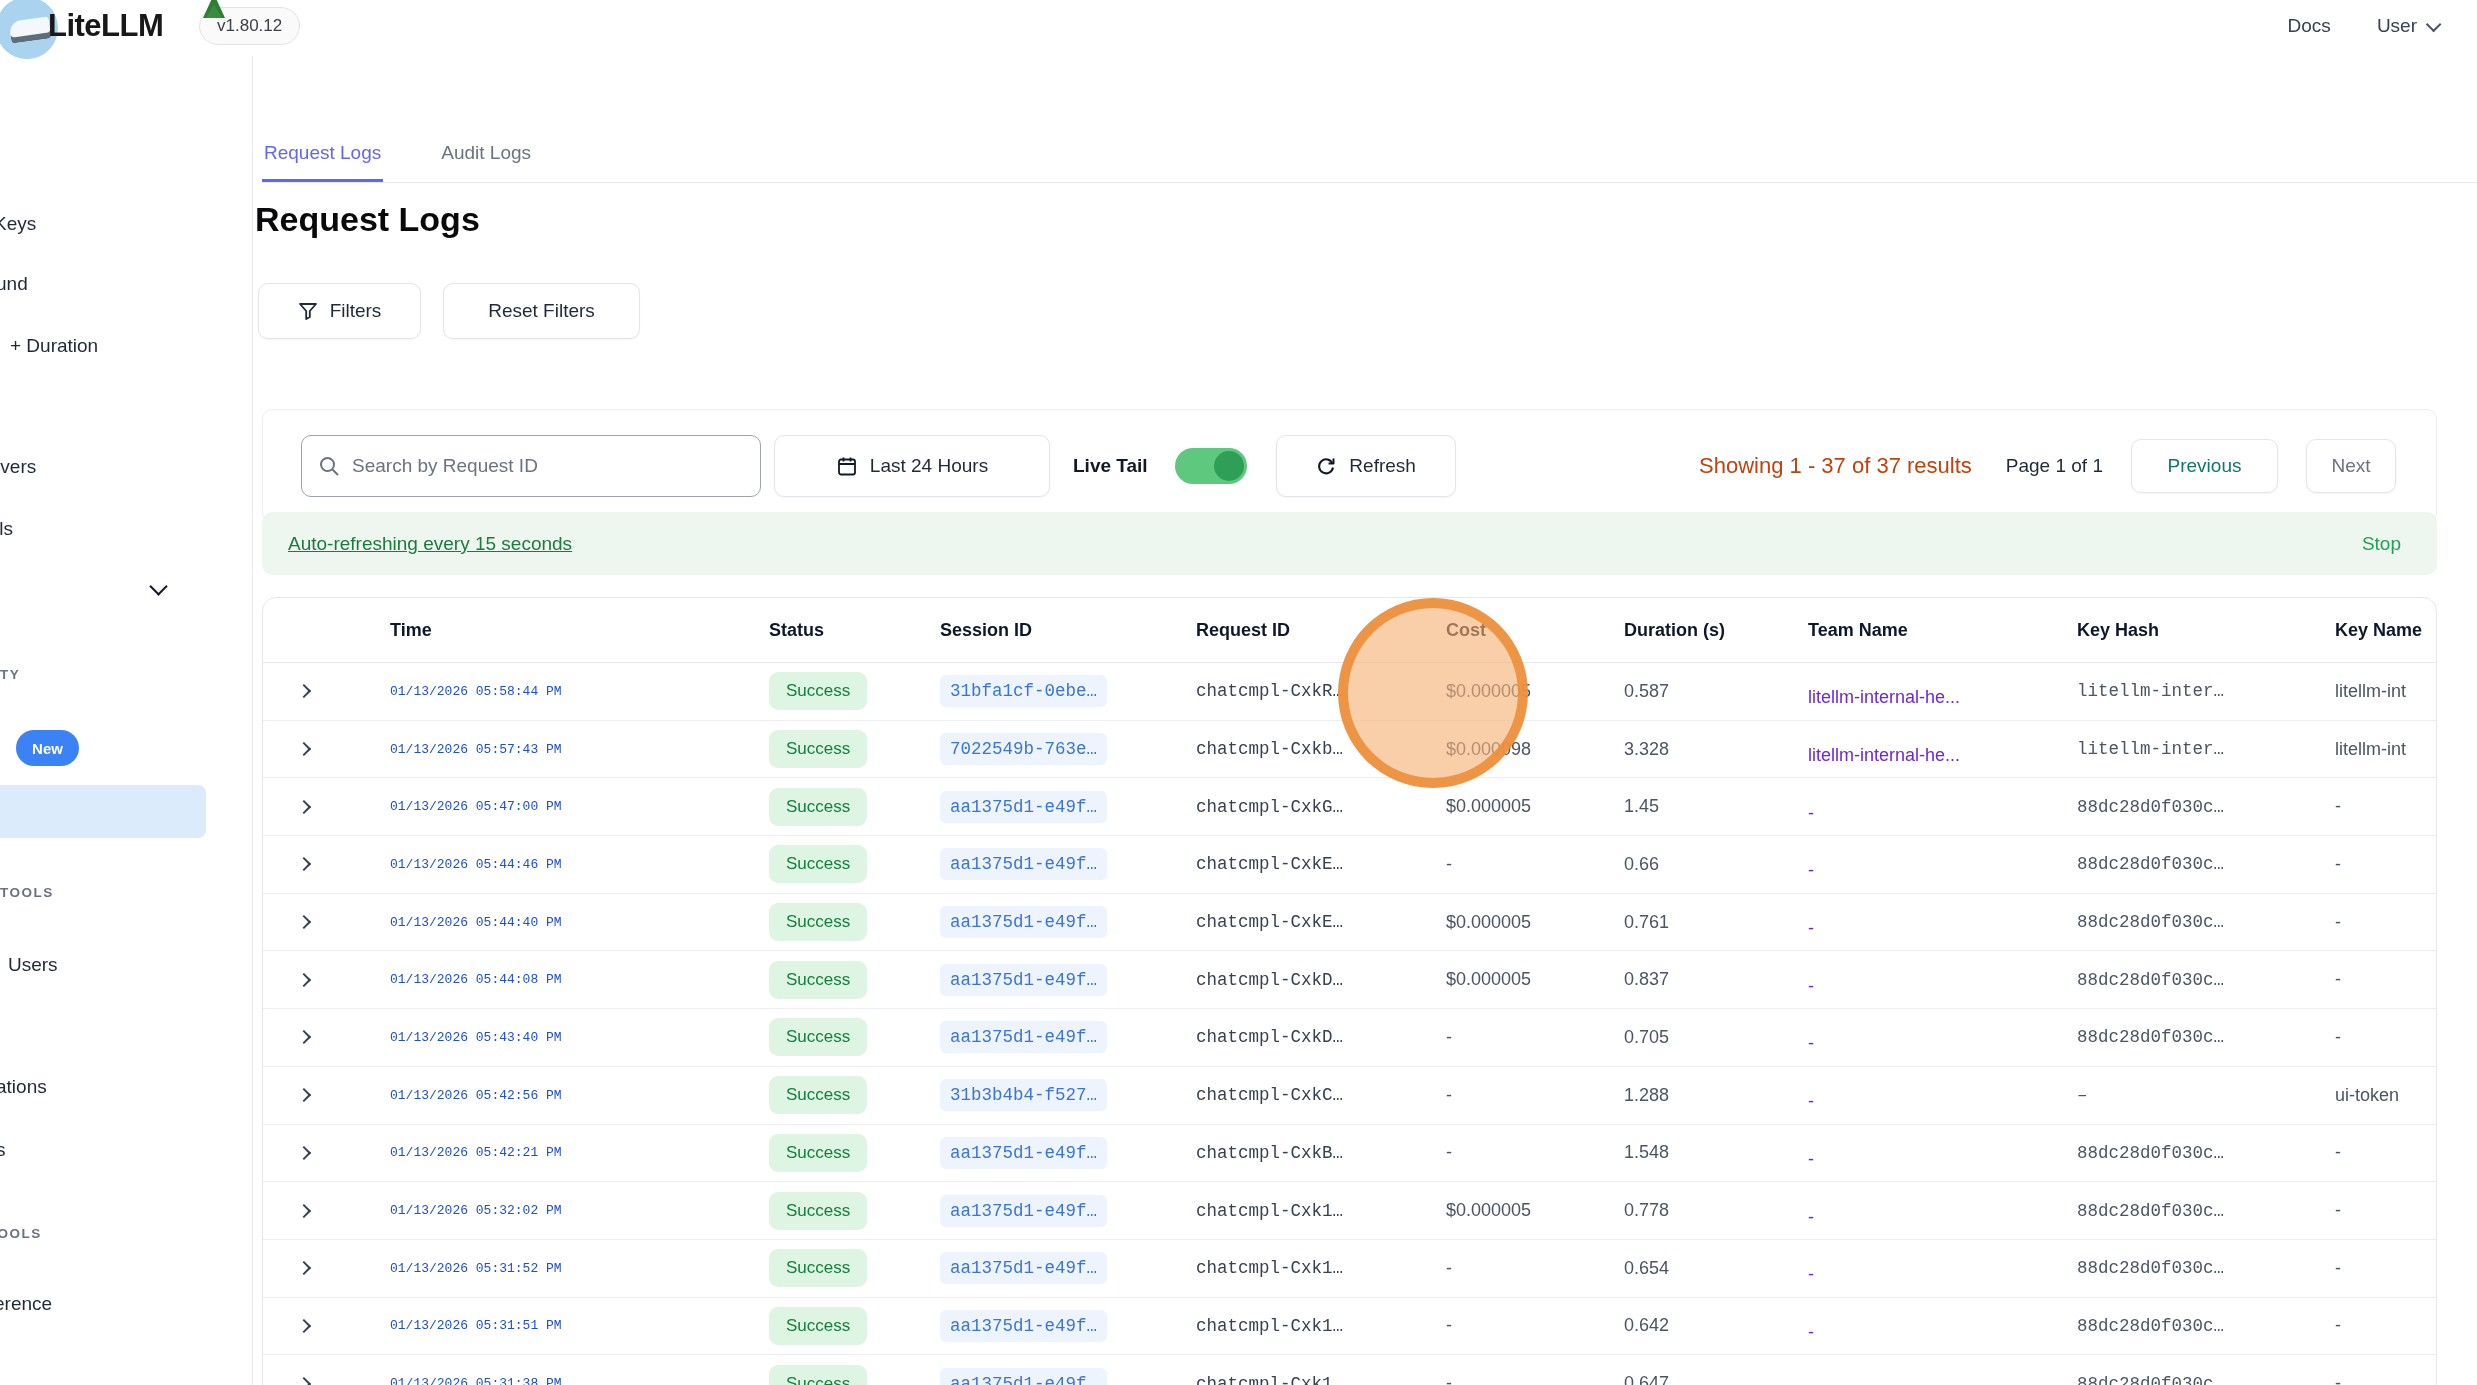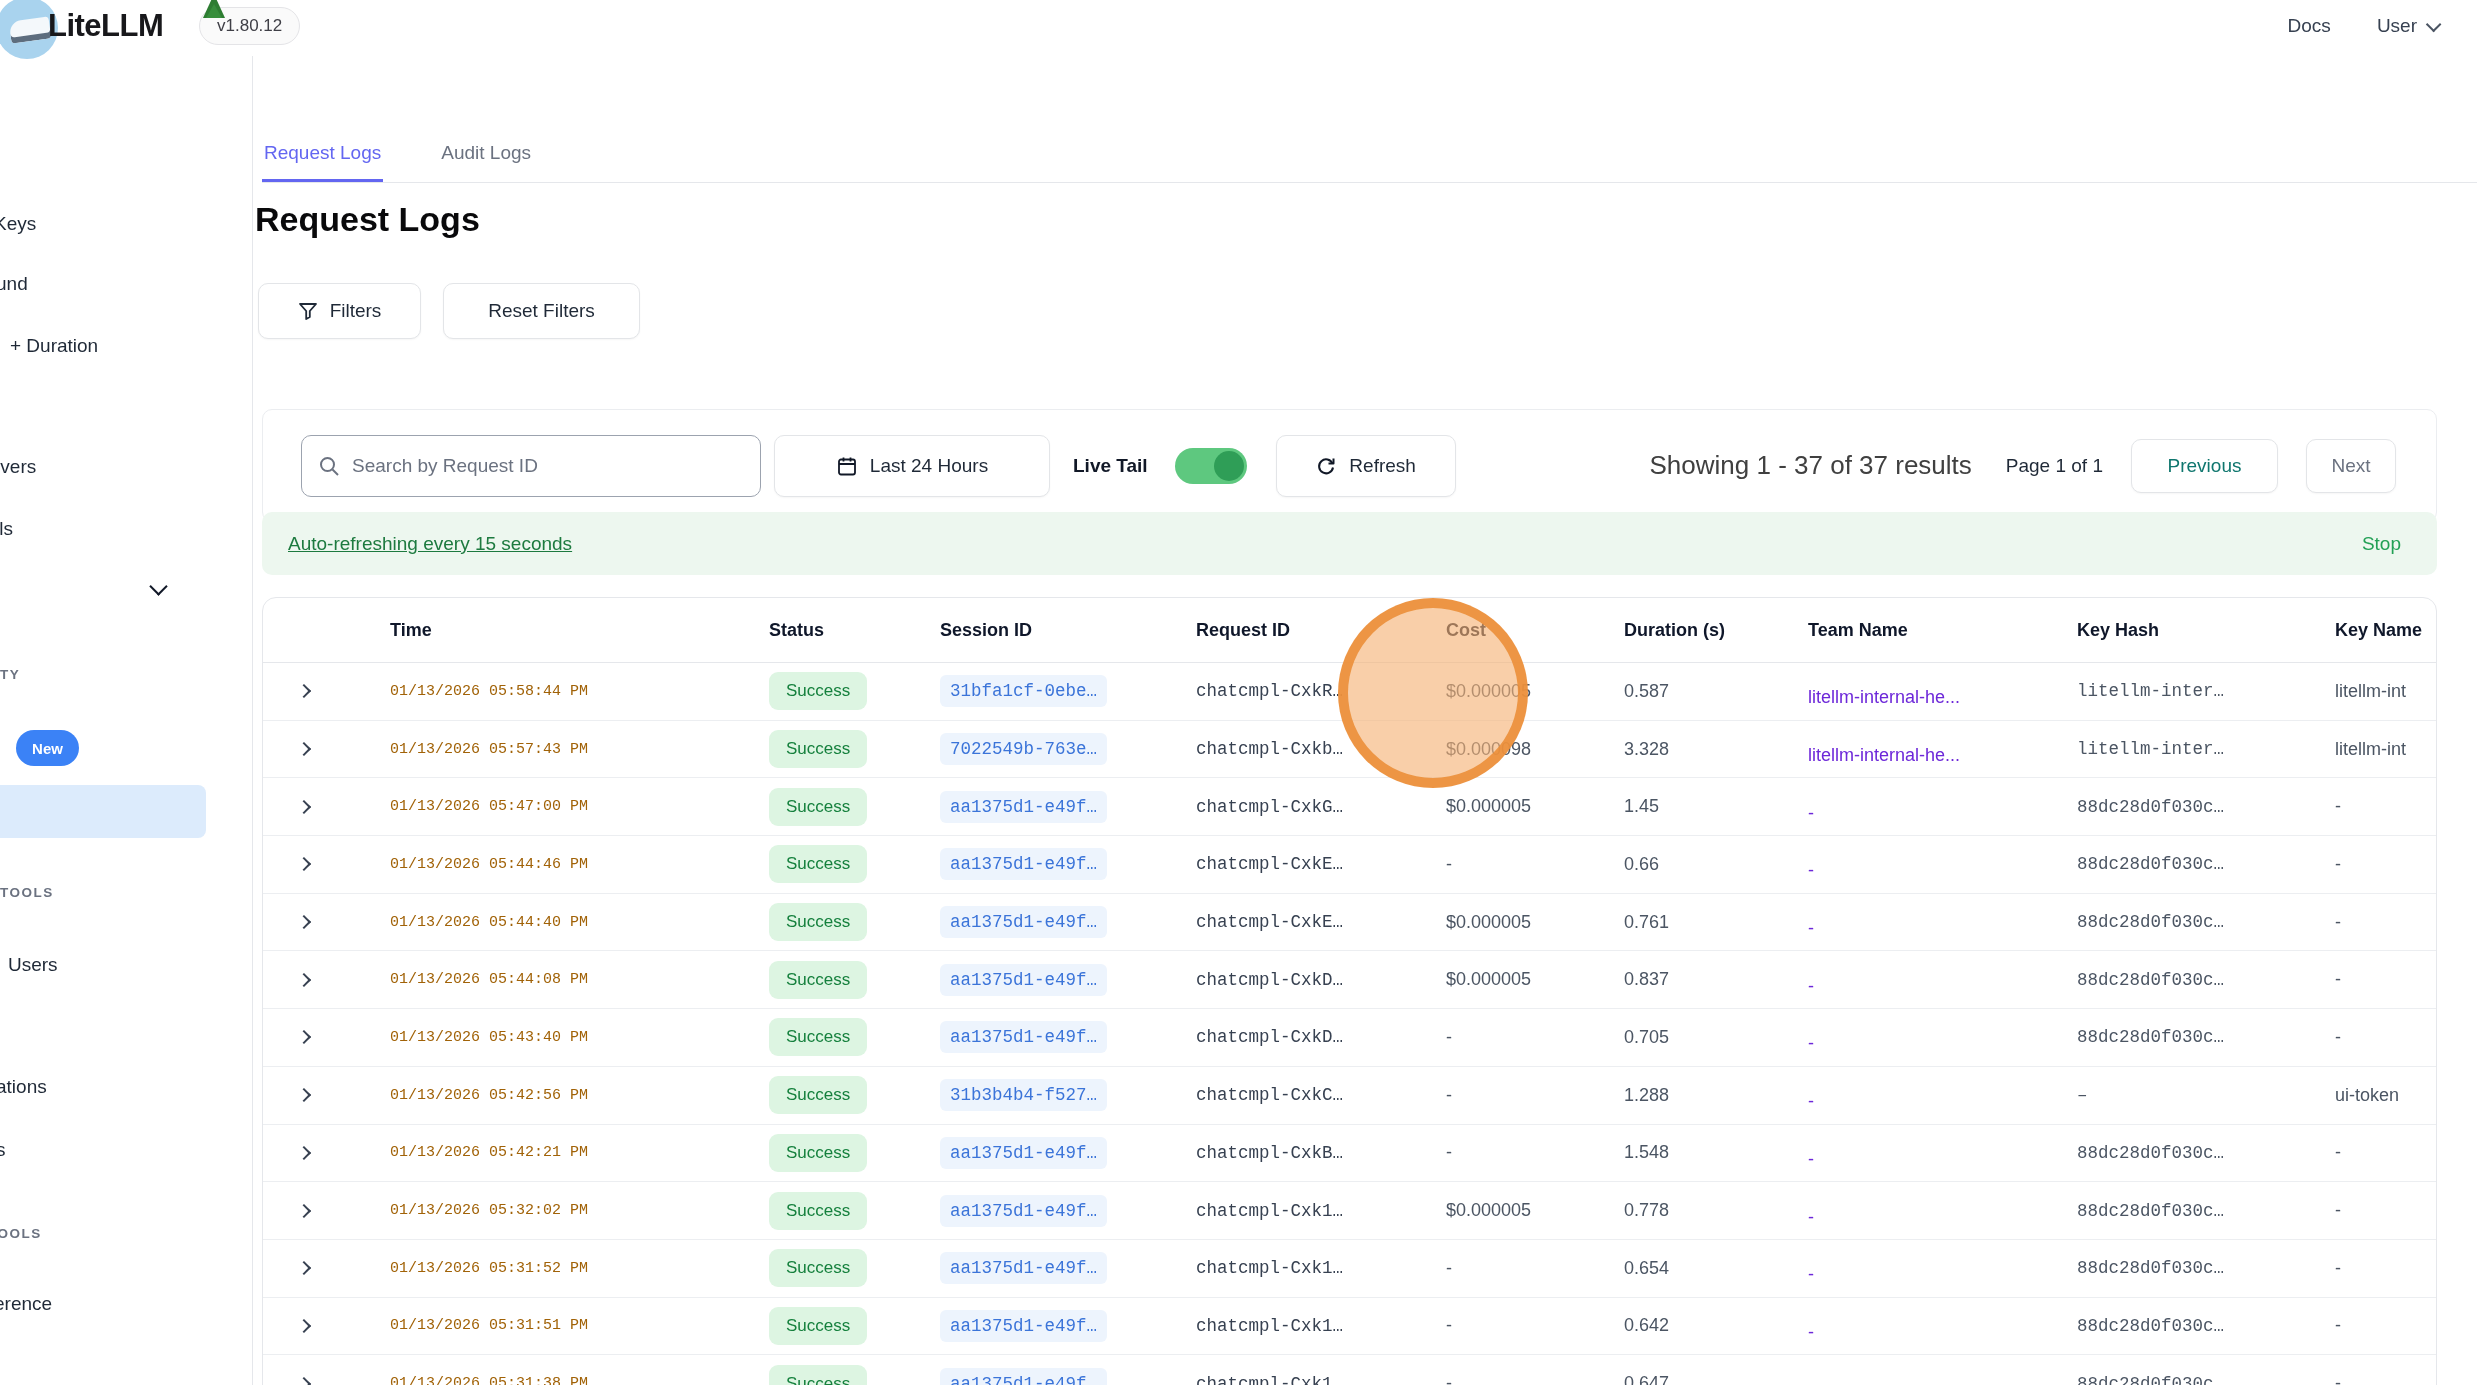--- a/index.html
+++ b/index.html
@@ -66,21 +66,21 @@
     display:flex; align-items:center; padding:0 16px; gap:12px; background:#fff; }
   .search-box input { border:none; outline:none; font-size:19px; color:#111827; width:100%;
     font-family:"Liberation Sans", sans-serif; }
   .search-box input::placeholder { color:#6b7280; }
   .range-btn { width:276px; height:62px; }
   .livetail-label { font-size:19px; font-weight:600; color:#111827; margin-left:10px; }
   .toggle { width:72px; height:36px; border-radius:18px; background:#5ec87f; position:relative; cursor:pointer; margin-left:14px; }
   .toggle .knob { position:absolute; right:3px; top:3px; width:30px; height:30px; border-radius:50%; background:#2f9e57; }
   .refresh-btn { width:180px; height:62px; margin-left:16px; }
   .ctl-right { display:flex; align-items:center; gap:28px; }
-  .showing-text { font-size:26px; color:#404040; }
+  .showing-text { font-size:22px; color:#c2410c; }
   .page-text { font-size:19px; color:#1f2937; margin-left:6px; }
   .prev-btn { width:147px; height:54px; color:#0f766e; }
   .next-btn { width:90px; height:54px; color:#6b7280; }
 
   
   .banner { position:absolute; left:8px; top:456px; width:2175px; height:63px; border-radius:10px;
     background:#edf7ef; display:flex; align-items:center; justify-content:space-between; padding:0 36px 0 26px; }
   .banner-text { font-size:19px; color:#1d7a3f;text-decoration:underline; }
   .banner-stop { font-size:19px; color:#22a055; cursor:pointer; }
 
@@ -88,21 +88,21 @@
   .table-card { position:absolute; left:8px; top:541px; width:2175px; height:850px; background:#fff;
     border:1px solid #e5e7eb; border-radius:14px 14px 0 0; overflow:hidden; }
   .trow { display:grid; grid-template-columns:127px 379px 171px 256px 250px 178px 184px 269px 258px 1fr;
     align-items:center; }
   .thead { height:65px; border-bottom:1px solid #e5e7eb; font-size:18px; font-weight:700; color:#0f172a; }
   .tbody-row { height:57.7px; border-bottom:1px solid #eceef1; }
   .cell { overflow:hidden; white-space:nowrap; }
   .c-exp { padding-left:36px; }
   .exp-chevron { display:inline-block; width:10px; height:10px; border-top:2px solid #374151;
     border-right:2px solid #374151; transform:rotate(45deg); cursor:pointer; }
-  .c-time { font-family:"Liberation Mono", monospace; font-size:15px; color:#a16207; }
+  .c-time { font-family:"Liberation Mono", monospace; font-size:13px; color:#1d4ed8; }
   .status-pill { display:inline-block; background:#ddf5e2; color:#15803d; font-size:17px;
     padding:9px 17px; border-radius:9px; }
   .session-link { display:inline-block; background:#edf4fd; color:#3b74d9; font-family:"Liberation Mono", monospace;
     font-size:17.5px; padding:6px 10px; border-radius:6px; cursor:pointer; }
   .c-req { font-family:"Liberation Mono", monospace; font-size:17.5px; color:#374151; }
   .c-cost, .c-dur { font-size:18px; color:#4b5563; }
   .c-team { font-size:18px; color:#6d28d9;margin-top:13px; }
   .c-hash { font-family:"Liberation Mono", monospace; font-size:17.5px; color:#4b5563; }
   .c-kname { font-size:18px; color:#4b5563; }
 

